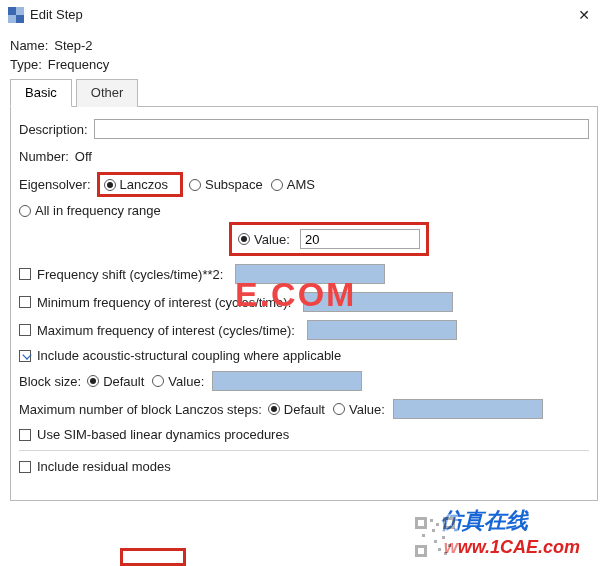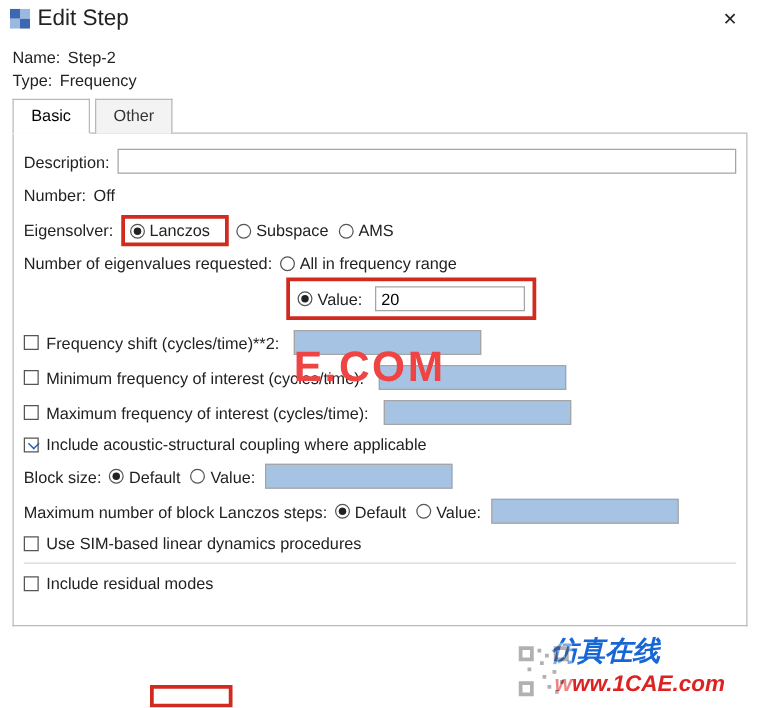--- a/index.html
+++ b/index.html
@@ -18,21 +18,21 @@
     display: flex;
     align-items: center;
     height: 30px;
     padding: 0 8px;
     border-bottom: 1px solid #fff;
   }
   .titlebar .app-icon {
     width: 16px; height: 16px;
     margin-right: 6px;
   }
-  .titlebar .title { flex: 1; font-size: 18px; }
+  .titlebar .title { flex: 1; font-size: 13px; }
   .titlebar .close {
     font-family: "Segoe UI Symbol", sans-serif;
     font-size: 14px;
     padding: 4px 10px;
     cursor: default;
   }
   .content { padding: 4px 10px 0 10px; }
   .row { margin: 4px 0; display: flex; align-items: center; }
   .lbl { margin-right: 6px; }
   .tabs {
@@ -227,21 +227,20 @@
         <span class="r"></span>
           <span>Subspace</span>
       </span>
       <span class="radio">
         <span class="r"></span>
           <span>AMS</span>
       </span>
     </div>
 
     <div class="row" style="margin-top:6px;">
-      <span class="lbl">Number of eigenvalues requested:</span>
       <span class="radio">
         <span class="r"></span>
           <span>All in frequency range</span>
       </span>
     </div>
 
     <div class="row" style="margin-left:210px;margin-top:2px;">
       <span class="hl-red" style="display:inline-flex;align-items:center;padding:4px 6px;">
         <span class="radio sel">
           <span class="r"></span>

